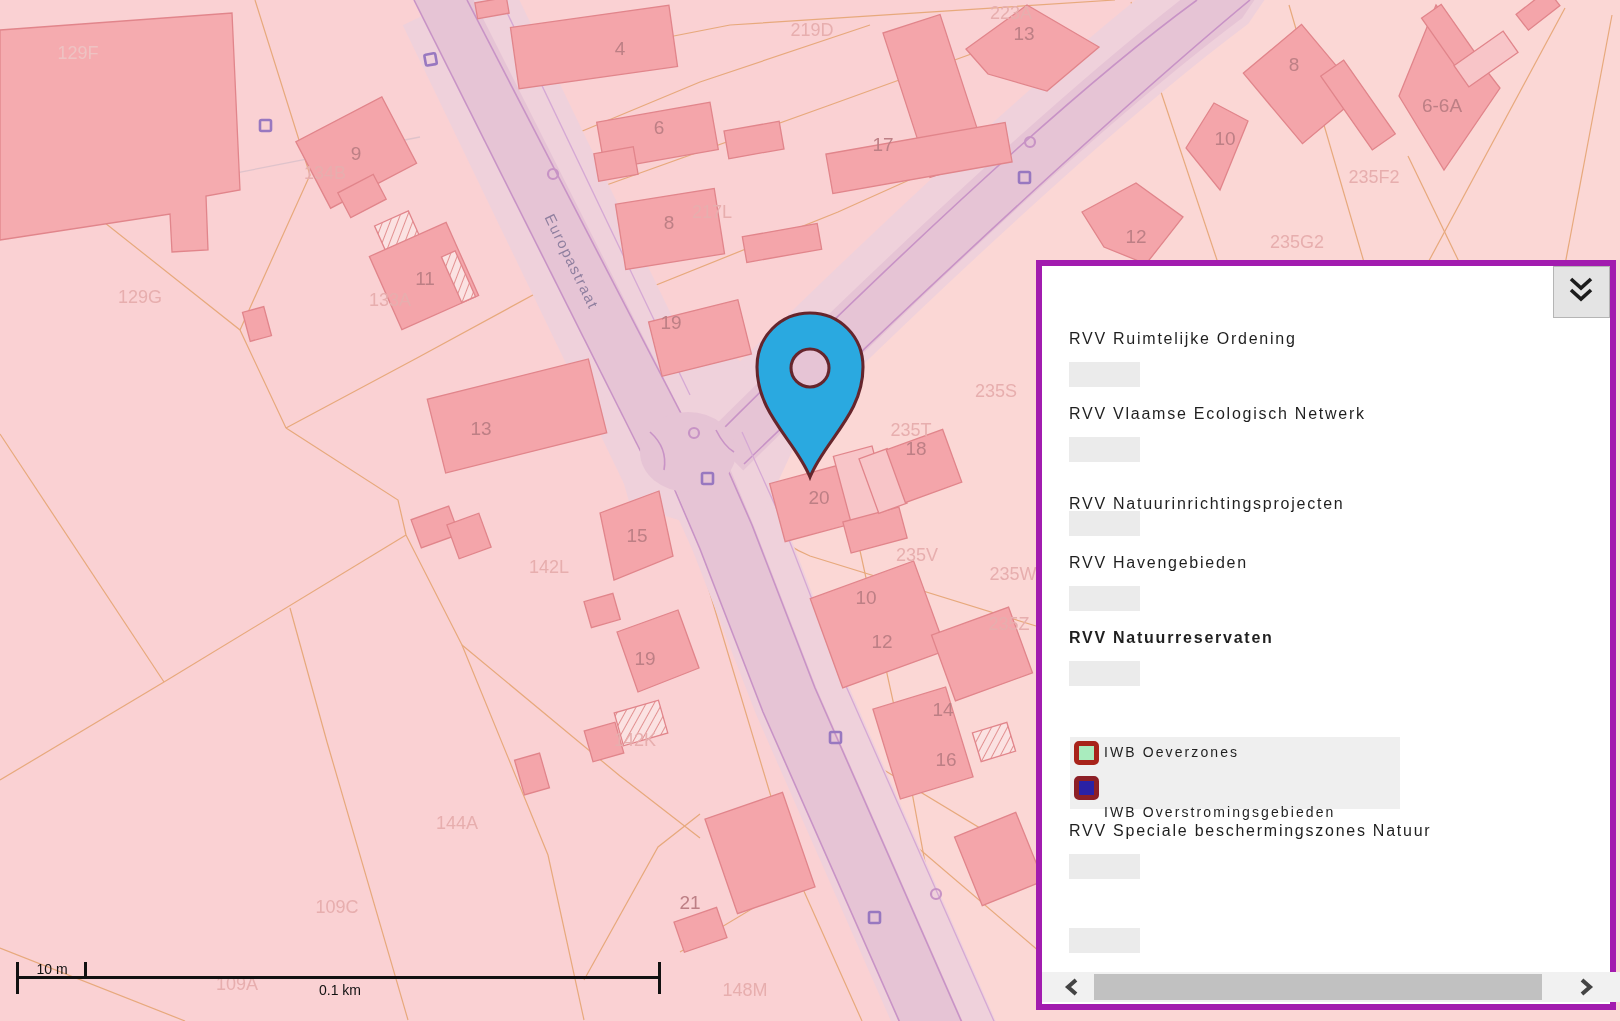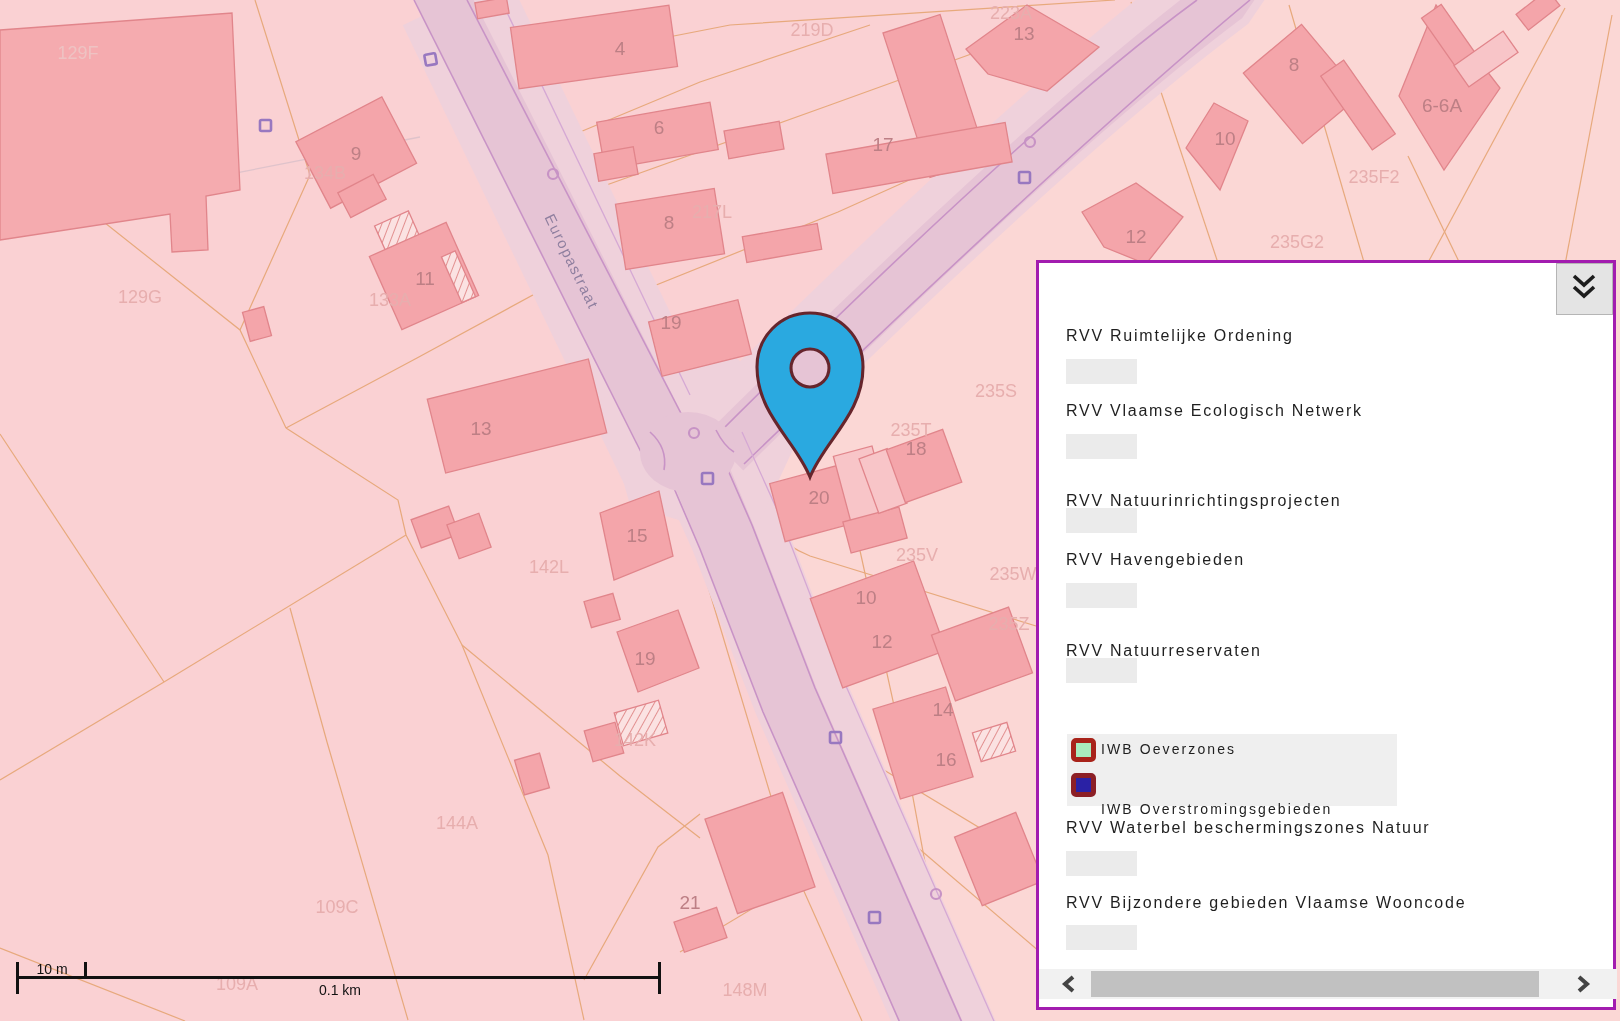--- a/index.html
+++ b/index.html
@@ -1,18 +1,18 @@
 <!DOCTYPE html>
 <html><head>
 <meta charset="utf-8">
 <style>
 html,body{margin:0;padding:0;}
 #stage{position:relative;width:1620px;height:1021px;overflow:hidden;background:#fad1d3;font-family:"Liberation Sans",sans-serif;}
 #mapsvg{position:absolute;left:0;top:0;}
-.legend{position:absolute;left:1036px;top:260px;width:580px;height:750px;background:#ffffff;border:3px solid #a21caf;box-sizing:border-box;}
+.legend{position:absolute;left:1036px;top:260px;width:580px;height:750px;background:#ffffff;border:6px solid #a21caf;box-sizing:border-box;}
 .lbtn{position:absolute;right:0px;top:0px;width:57px;height:52px;background:#e4e4e4;border:1px solid #b5b5b5;box-sizing:border-box;}
 .ltitle{position:absolute;left:27px;color:#1f1f1f;font-size:16px;letter-spacing:1.75px;white-space:nowrap;}
 .lbox{position:absolute;left:27px;width:71px;height:25px;background:#ebebeb;}
 .lrow{position:absolute;left:28px;width:330px;height:36px;background:#efefef;}
 .licon{position:absolute;left:32px;width:25px;height:24px;border-radius:5px;box-sizing:border-box;}
 .lrowtext{position:absolute;left:62px;color:#1f1f1f;font-size:14px;letter-spacing:2.1px;white-space:nowrap;}
 .scrolltrack{position:absolute;left:0;top:706px;width:578px;height:30px;background:#f1f1f1;}
 .thumb{position:absolute;left:52px;top:2px;width:448px;height:26px;background:#c1c1c1;}
 </style>
 </head>
@@ -332,42 +332,41 @@
 <div class="lbox" style="top:171px;"></div>
 
 <div class="ltitle" style="top:213px;margin-top:16px;">RVV Natuurinrichtingsprojecten</div>
 
 <div class="lbox" style="top:245px;"></div>
 
 <div class="ltitle" style="top:288px;">RVV Havengebieden</div>
 
 <div class="lbox" style="top:320px;"></div>
 
-<div class="ltitle" style="top:379px;">RVV Natuurreservaten</div>
+<div class="ltitle" style="top:363px;font-weight:bold;">RVV Natuurreservaten</div>
 
 <div class="lbox" style="top:395px;"></div>
 
 
 <div class="lrow" style="top:471px;"></div>
 
 <div class="licon" style="top:475px;background:#a9ecbe;border:5px solid #a8231a;"></div>
 
 <div class="lrowtext" style="top:478px;">IWB Oeverzones</div>
 
 <div class="lrow" style="top:507px;"></div>
 
 <div class="licon" style="top:510px;background:#2a21a5;border:5px solid #8c1f26;"></div>
 
 <div class="lrowtext" style="top:538px;">IWB Overstromingsgebieden</div>
 
-<div class="ltitle" style="top:556px;">RVV Waterbel beschermingszones Natuur</div>
+<div class="ltitle" style="top:556px;">RVV Speciale beschermingszones Natuur</div>
 
 <div class="lbox" style="top:588px;"></div>
 
-<div class="ltitle" style="top:631px;">RVV Bijzondere gebieden Vlaamse Wooncode</div>
 
 <div class="lbox" style="top:662px;"></div>
 
 <div class="scrolltrack">
 
 <div class="thumb"></div>
 <svg width="578" height="30" viewBox="0 0 578 30" style="position:absolute;left:0;top:0;">
           <path d="M34 8 L26 15 L34 22" fill="none" stroke="#444444" stroke-width="4"></path>
           <path d="M540 8 L548 15 L540 22" fill="none" stroke="#444444" stroke-width="4"></path>
         </svg>

